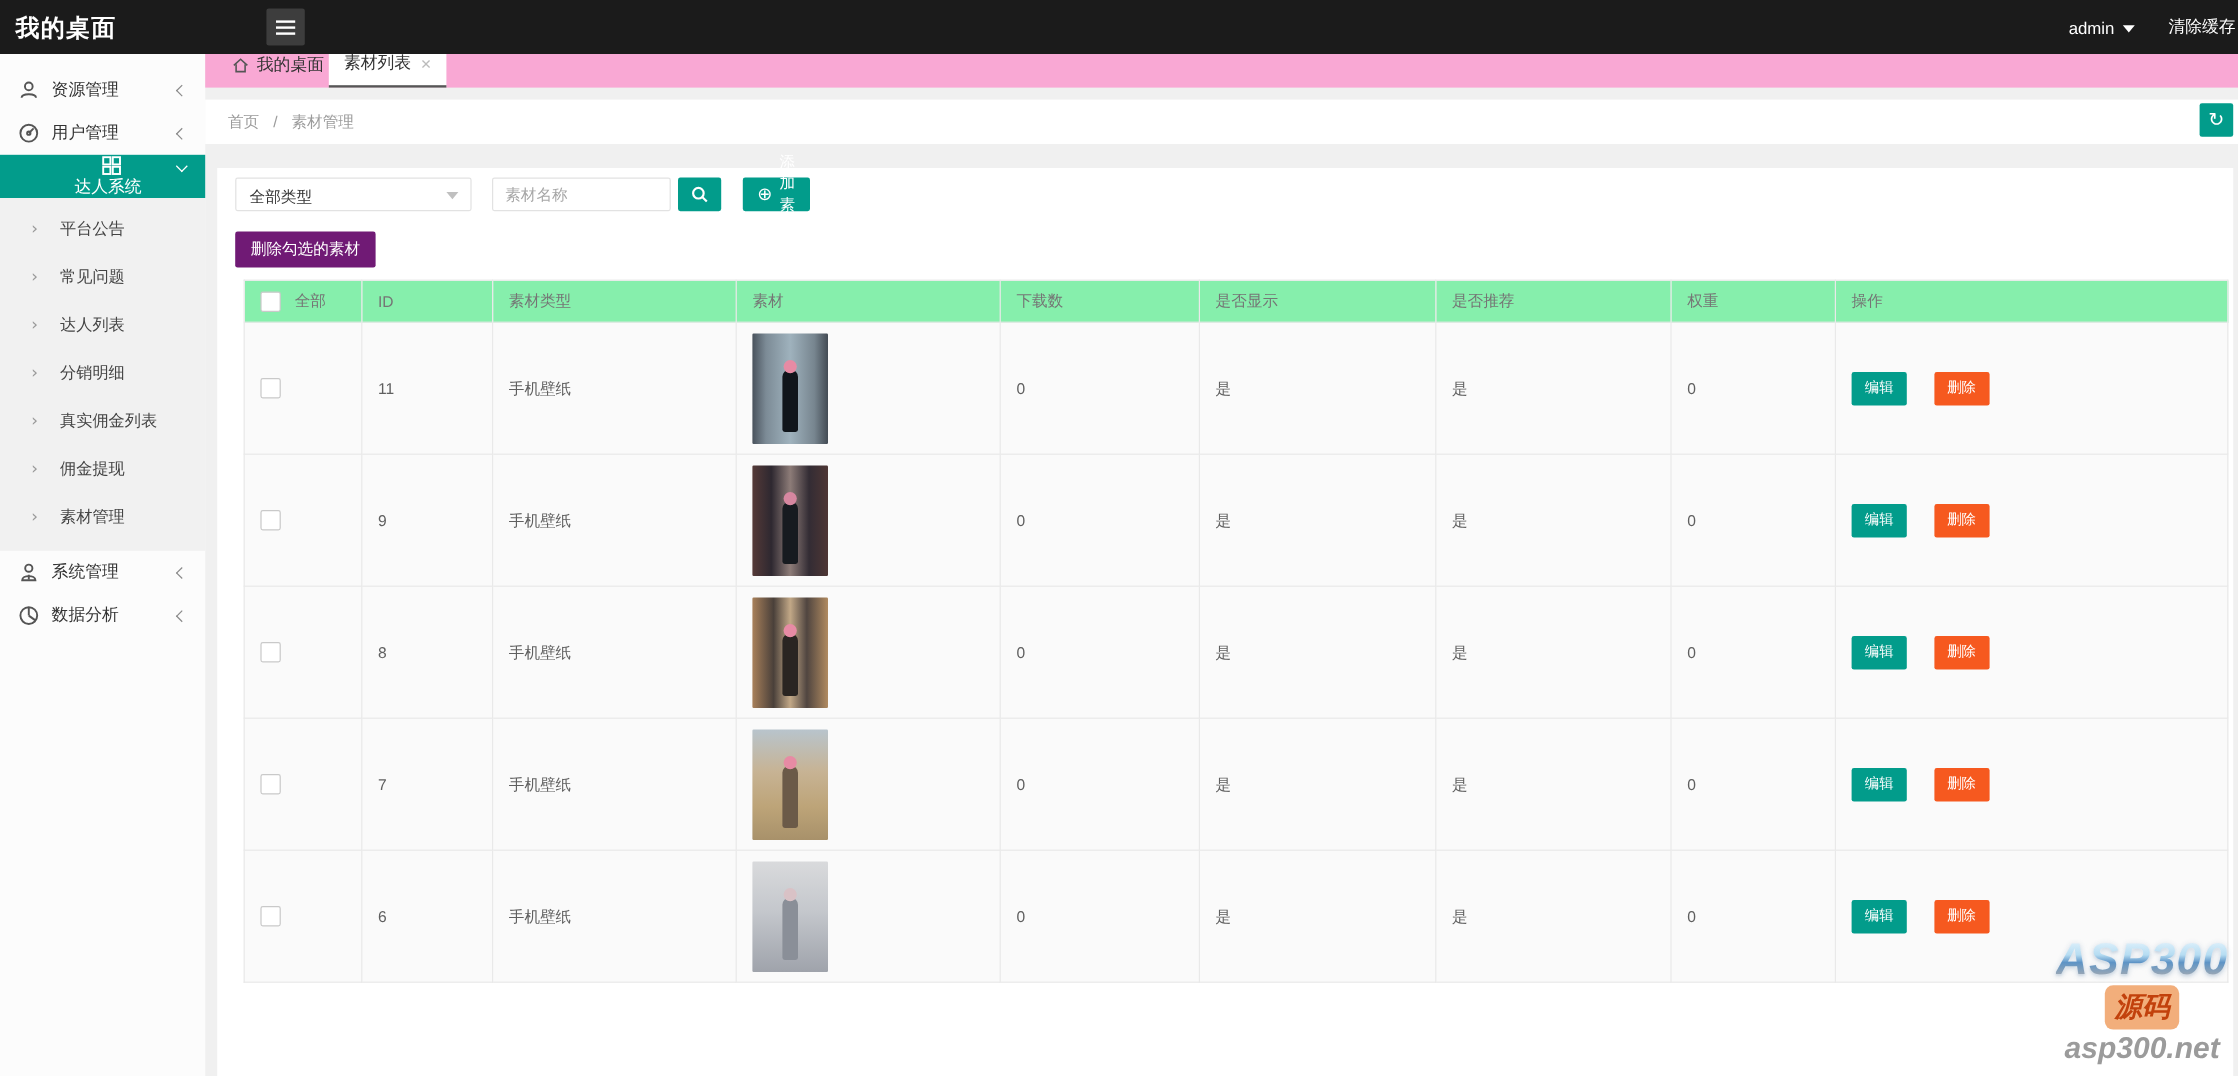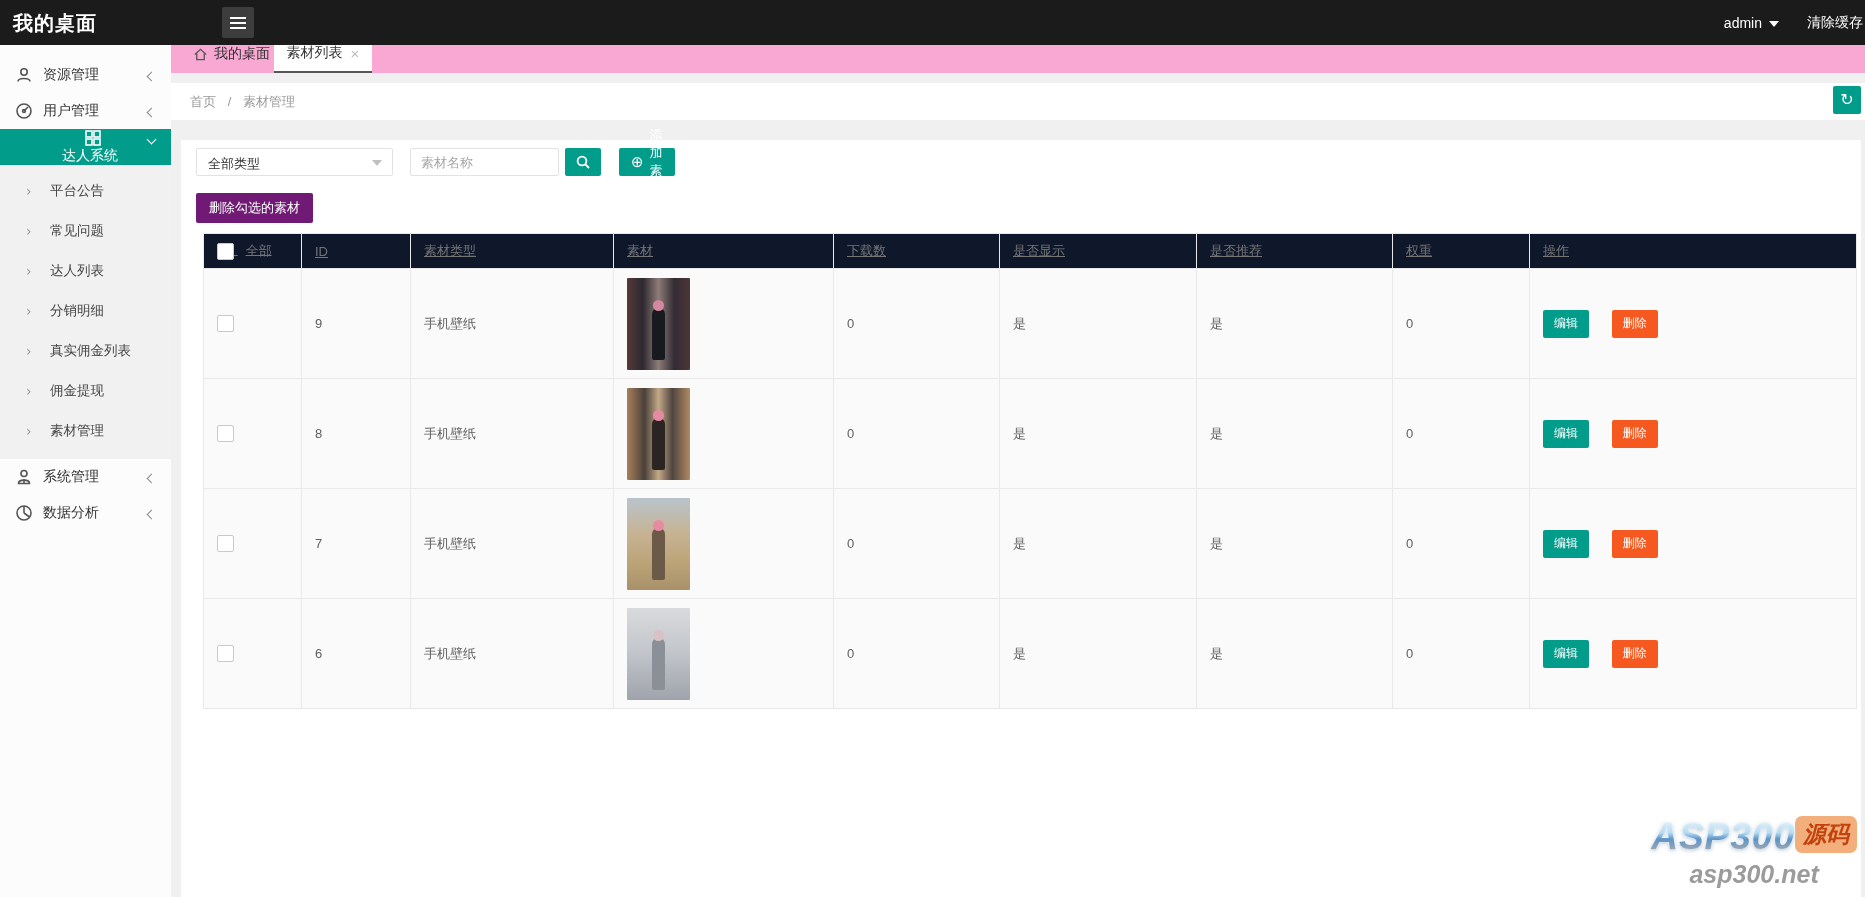--- a/index.html
+++ b/index.html
@@ -73,21 +73,21 @@
   .add-btn { position:absolute; left:423px; top:0; height:28px; padding:0 12px; background:#029c8b; border:none;
     border-radius:2px; color:#fff; font-size:13px; cursor:pointer; display:flex; align-items:center; }
   .add-btn .plus-ic { font-size:15px; margin-right:6px; font-family:"DejaVu Sans",sans-serif; }
   .del-checked-btn { position:absolute; left:15px; top:53px; height:30px; padding:0 13px; background:#701a75;
     border:none; border-radius:2px; color:#fff; font-size:13px; cursor:pointer; }
 
   
   .tbl-wrap { position:absolute; left:22px; top:93px; width:1653px; }
   table.grid { border-collapse:collapse; table-layout:fixed; width:1653px; background:#fafafa; }
   table.grid th, table.grid td { border:1px solid #e9e9e9; font-weight:normal; text-align:left; vertical-align:middle; }
-  table.grid thead th { height:35px; background:#0f172a; color:#757575; font-size:13px; padding-left:13px;text-decoration:underline; }
+  table.grid thead th { height:35px; background:#86efac; color:#757575; font-size:13px; padding-left:13px; }
   table.grid tbody td { height:110px; color:#5f5f5f; font-size:13px; padding-left:13px; background:#fafafa; }
   th.col-check { padding-left:12px; }
   .chk { display:inline-block; width:17px; height:17px; background:#fff; border:1px solid #c9c9c9;
     border-radius:2px; vertical-align:middle; cursor:pointer; }
   .chk-label { font-size:13px; color:#757575; margin-left:8px; vertical-align:middle; }
   .thumb { width:63px; height:92px; position:relative; overflow:hidden; border-radius:1px; }
   .thumb::before { content:""; position:absolute; left:25px; top:30px; width:13px; height:52px;
     background:#171b20; border-radius:6px 6px 2px 2px; }
   .thumb::after { content:""; position:absolute; left:26px; top:22px; width:11px; height:11px;
     border-radius:50%; background:#e78ba4; }
@@ -103,21 +103,21 @@
   .thumb-f { background:linear-gradient(180deg,#d9dadc 0%,#c4c7cc 45%,#9fa3ab 100%); }
   .thumb-f::before { background:#8a8f98; }
   .thumb-f::after { background:#d9c2c6; }
   .act-btn { display:inline-block; border:none; border-radius:2px; color:#fff; font-size:12px;
     height:28px; padding:0 11px; cursor:pointer; font-family:"Liberation Sans","DejaVu Sans",sans-serif; }
   .act-edit { background:#029c8b; }
   .act-del { background:#f6591f; margin-left:19px; }
 
   
   .watermark { position:absolute; right:8px; bottom:8px; z-index:40; text-align:center; pointer-events:none; }
-  .wm-line1 { display:flex; align-items:flex-start; }
+  .wm-line1 { display:flex; align-items:center;flex-direction:column; }
   .wm-brand { font-size:37px; font-weight:bold; font-style:italic; letter-spacing:1px;
     background:linear-gradient(180deg,#f2faff 0%,#b5dcf2 40%,#5e94c6 55%,#9aa7b4 80%,#c4cdd4 100%);
     -webkit-background-clip:text; background-clip:text; color:transparent;
     filter:drop-shadow(0 0 2px rgba(255,255,255,0.95)) drop-shadow(0 1px 1px rgba(120,150,180,0.6)); }
   .wm-badge { margin-left:0; background:rgba(240,160,100,0.85); color:#c2410c; font-size:23px; font-weight:bold;
     font-style:italic; border-radius:7px; padding:3px 8px; }
   .wm-site { font-size:25px; font-weight:bold; font-style:italic; color:#9b9b9b; margin-top:2px;
     text-shadow:0 0 2px #fff, 0 1px 1px #fff; }
 
   .mag-svg circle, .mag-svg line { stroke:#fff; stroke-width:1.8; fill:none; }
@@ -308,20 +308,36 @@
           <th>素材类型</th>
           <th>素材</th>
           <th>下载数</th>
           <th>是否显示</th>
           <th>是否推荐</th>
           <th>权重</th>
           <th>操作</th>
         </tr>
       </thead>
       <tbody>
+  <tr>
+    <td><span class="chk"></span></td>
+    <td class="c-id">11</td>
+    <td class="c-type">手机壁纸</td>
+    <td>
+              <div class="thumb thumb-a"></div>
+            </td>
+    <td class="c-dl">0</td>
+    <td class="c-vis">是</td>
+    <td class="c-rec">是</td>
+    <td class="c-wt">0</td>
+    <td>
+      <button class="act-btn act-edit">编辑</button>
+      <button class="act-btn act-del">删除</button>
+    </td>
+  </tr>
 
 
   <tr>
     <td><span class="chk"></span></td>
     <td class="c-id">9</td>
     <td class="c-type">手机壁纸</td>
     <td>
               <div class="thumb thumb-c"></div>
             </td>
     <td class="c-dl">0</td>

